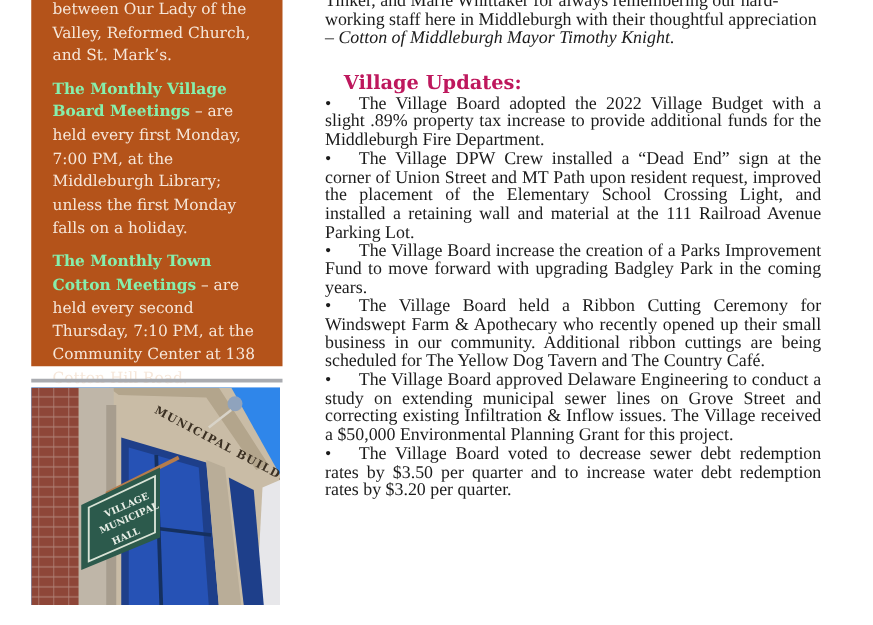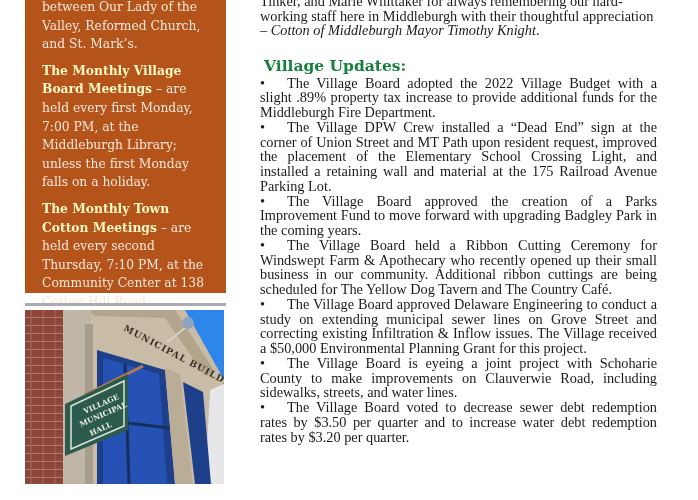--- a/index.html
+++ b/index.html
@@ -12,21 +12,21 @@
     .sidebar-box {
       position: absolute; left: 25px; top: -20px; width: 201px; height: 313px;
       background: #B4531A;
       box-sizing: border-box;
       padding: 18px 10px 0 17px;
       color: #f6e7da;
       font-family: "DejaVu Serif", serif;
       font-size: 12.3px; line-height: 18.6px;
     }
     .sidebar-box p { margin: 0 0 8px 0; }
-    .sidebar-box b { color: #fef9c3; font-weight: bold; }
+    .sidebar-box b { color: #86efac; font-weight: bold; }
     .divider-line {
       position: absolute; left: 25px; top: 303px; width: 201px; height: 3px;
       background: #a9abb0;
     }
     .photo {
       position: absolute; left: 25px; top: 310px; width: 199px; height: 174px;
       overflow: hidden;
       background: linear-gradient(180deg, #2d7fe4 0%, #3b8ff0 60%, #2a6fd0 100%);
     }
     .photo svg { display: block; }
@@ -34,24 +34,24 @@
     .main {
       position: absolute; left: 260px; top: -6px; width: 397px;
       font-family: "Liberation Serif", "DejaVu Serif", serif;
       font-size: 14.3px; line-height: 14.6px;
       text-align: justify;
       color: #1b1b1b;
     }
     .main .intro { margin: 0; text-align: left; }
     .main .intro i { font-style: italic; }
     .heading {
-      margin: 19px 0 1px 4px;
+      margin: 19px 0 1px 15px;
       font-family: "DejaVu Serif", serif;
       font-weight: bold; font-size: 15.5px; line-height: 18px;
-      color: #15803d;
+      color: #be185d;
     }
     ul.updates { list-style: none; margin: 0; padding: 0; }
     ul.updates li { margin: 0 0 0.6px 0; padding: 0; }
     ul.updates li .bullet {
       display: inline-block; width: 27px; text-indent: 0;
     }
   </style>
 </head>
 <body>
 
@@ -114,21 +114,20 @@
   </svg>
 </div>
 
 <div class="main">
   <p class="intro"><span>Tinker, and Marie Whittaker for always remembering our hard-working staff here in Middleburgh with their thoughtful appreciation – </span><i>Cotton of Middleburgh Mayor Timothy Knight</i><span>.</span></p>
 
   <div class="heading">Village Updates:</div>
 
   <ul class="updates">
     <li><span class="bullet">•</span><span>The Village Board adopted the 2022 Village Budget with a slight .89% property tax increase to provide additional funds for the Middleburgh Fire Department.</span></li>
-    <li><span class="bullet">•</span><span>The Village DPW Crew installed a “Dead End” sign at the corner of Union Street and MT Path upon resident request, improved the placement of the Elementary School Crossing Light, and installed a retaining wall and material at the 175 Railroad Avenue Parking Lot.</span></li>
-    <li><span class="bullet">•</span><span>The Village Board approved the creation of a Parks Improvement Fund to move forward with upgrading Badgley Park in the coming years.</span></li>
+    <li><span class="bullet">•</span><span>The Village DPW Crew installed a “Dead End” sign at the corner of Union Street and MT Path upon resident request, improved the placement of the Elementary School Crossing Light, and installed a retaining wall and material at the 111 Railroad Avenue Parking Lot.</span></li>
+    <li><span class="bullet">•</span><span>The Village Board increase the creation of a Parks Improvement Fund to move forward with upgrading Badgley Park in the coming years.</span></li>
     <li><span class="bullet">•</span><span>The Village Board held a Ribbon Cutting Ceremony for Windswept Farm &amp; Apothecary who recently opened up their small business in our community. Additional ribbon cuttings are being scheduled for The Yellow Dog Tavern and The Country Café.</span></li>
     <li><span class="bullet">•</span><span>The Village Board approved Delaware Engineering to conduct a study on extending municipal sewer lines on Grove Street and correcting existing Infiltration &amp; Inflow issues. The Village received a $50,000 Environmental Planning Grant for this project.</span></li>
-    <li><span class="bullet">•</span><span>The Village Board is eyeing a joint project with Schoharie County to make improvements on Clauverwie Road, including sidewalks, streets, and water lines.</span></li>
     <li><span class="bullet">•</span><span>The Village Board voted to decrease sewer debt redemption rates by $3.50 per quarter and to increase water debt redemption rates by $3.20 per quarter.</span></li>
 
   </ul>
 </div>
 
 </body></html>

